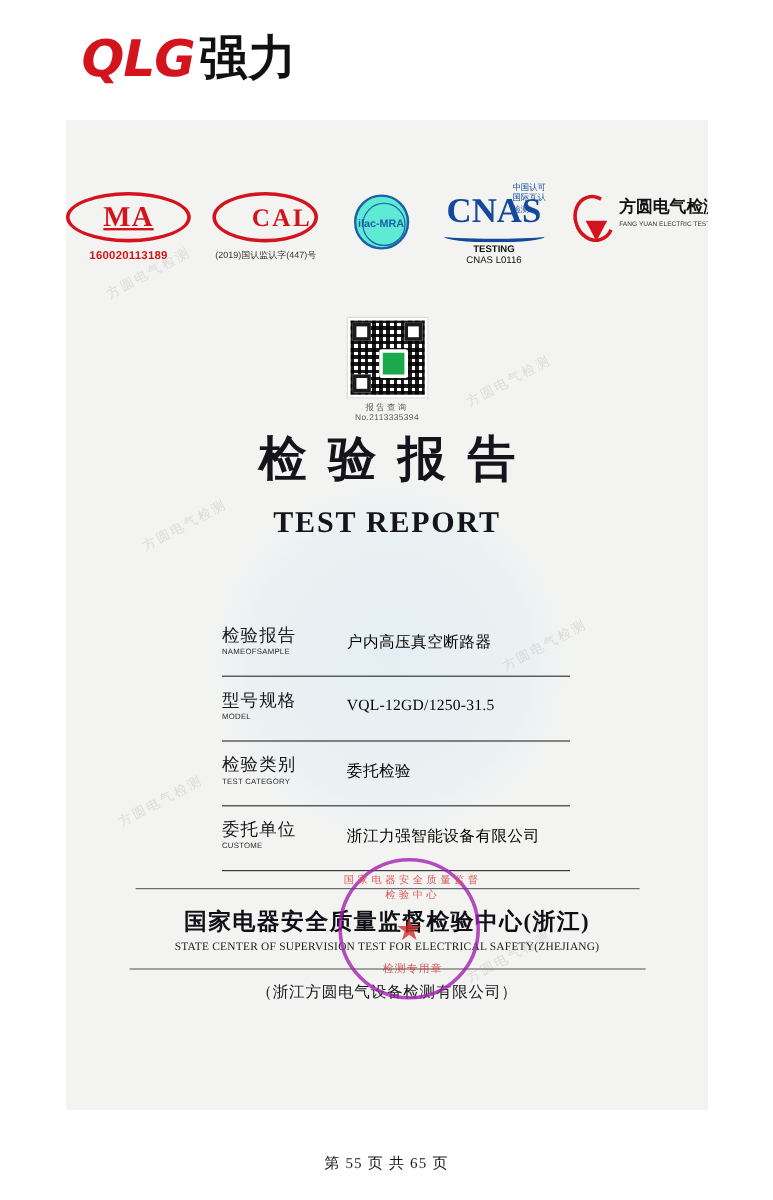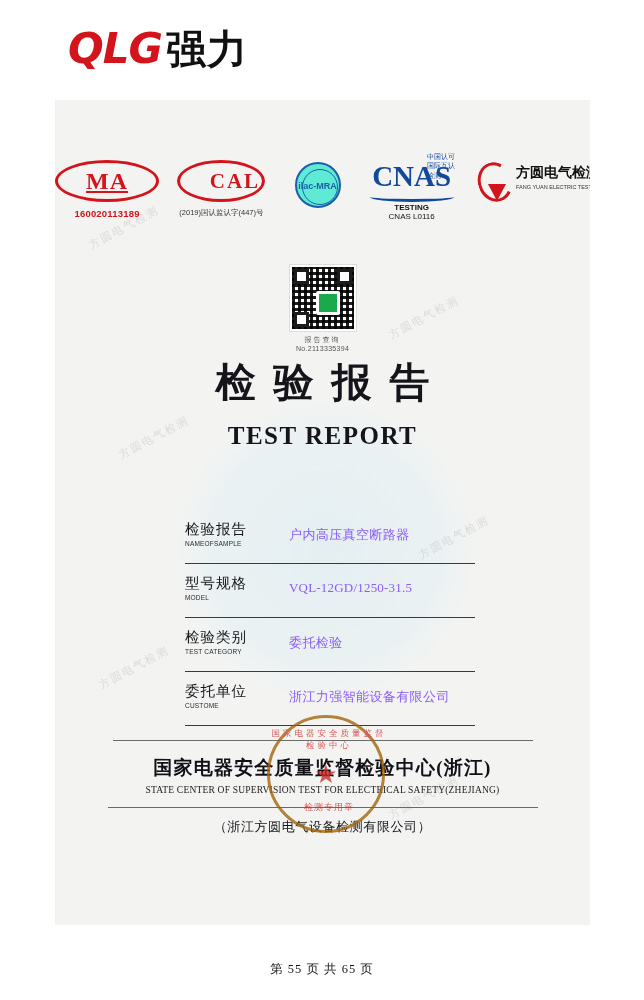--- a/index.html
+++ b/index.html
@@ -297,21 +297,21 @@
     position: absolute; left: 0; top: 22px;
     font-size: 6.5px;
     color: #2a2a2a;
     letter-spacing: .2px;
     white-space: nowrap;
   }
   .field-value {
     position: absolute; left: 104px; top: 8px;
     font-family: "Liberation Serif", serif;
     font-size: 13px;
-    color: #8b5cf6;
+    color: #000000;
     letter-spacing: .4px;
     white-space: nowrap;
   }
   .field-value.mono {
     font-family: "Liberation Serif", serif;
     letter-spacing: .2px;
   }
 
   
   .issuer {
@@ -346,23 +346,23 @@
   .issuer-sub {
     font-family: "Liberation Serif", serif;
     font-size: 13px;
     color: #16161b;
     letter-spacing: .6px;
   }
 
   
   .seal {
     position: absolute;
-    left: 212px; top: 615px;
+    left: 227px; top: 615px;
     width: 118px; height: 118px;
-    border: 3px solid #a16207;
+    border: 3px solid #a21caf;
     border-radius: 50%;
     opacity: .78;
     pointer-events: none;
   }
   .seal-star {
     position: absolute;
     left: 50%; top: 50%;
     transform: translate(-50%,-50%);
     color: #d02a2a;
     font-size: 26px;

